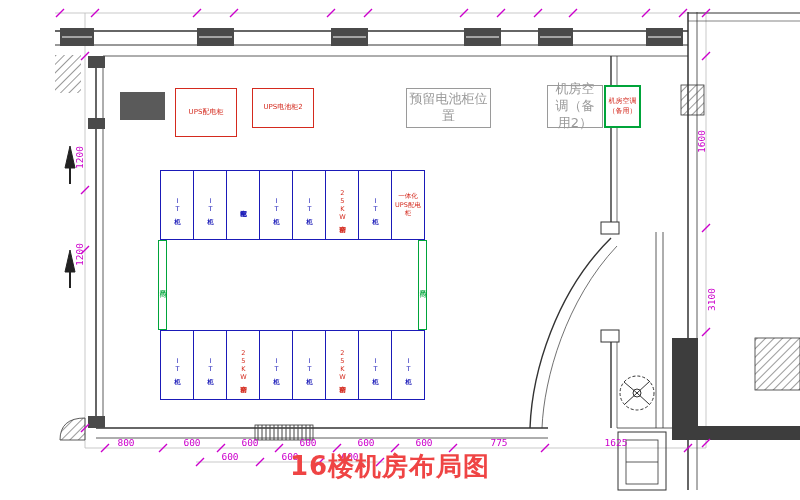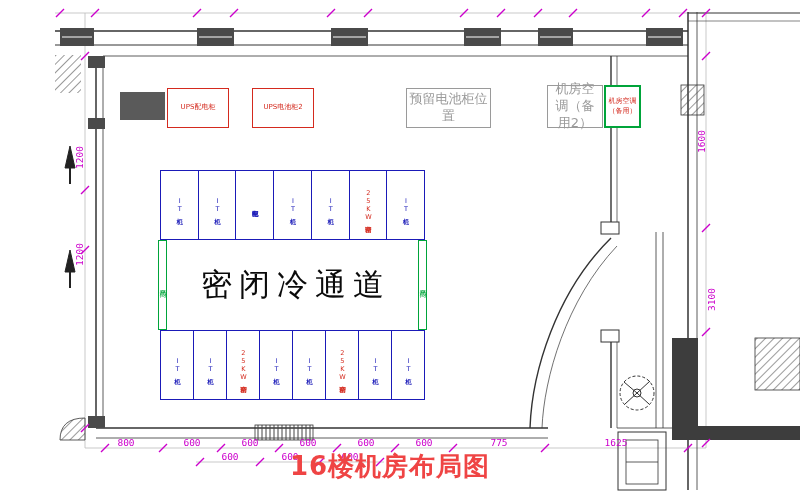--- a/index.html
+++ b/index.html
@@ -149,21 +149,21 @@
       <line x1="70" y1="272" x2="70" y2="288" stroke-width="2"></line>
     </g>
 
     <path stroke="#cc00cc" stroke-width="1.4" fill="none" d="M56 17 L64 9 M91 17 L99 9 M193 17 L201 9 M230 17 L238 9 M327 17 L335 9 M364 17 L372 9 M460 17 L468 9 M497 17 L505 9 M534 17 L542 9 M569 17 L577 9 M642 17 L650 9 M679 17 L687 9
          M101 452 L109 444 M159 452 L167 444 M217 452 L225 444 M275 452 L283 444 M333 452 L341 444 M391 452 L399 444 M449 452 L457 444 M541 452 L549 444 M684 452 L692 444
          M196 466 L204 458 M256 466 L264 458 M316 466 L324 458 M376 466 L384 458
          M81 60 L89 52 M81 194 L89 186 M81 254 L89 246 M81 432 L89 424
          M702 17 L710 9 M702 60 L710 52 M702 232 L710 224 M702 336 L710 328 M702 447 L710 439"></path>
   </svg>
 
-  <div class="equip red" style="left:167px;top:88px;width:62px;height:40px">
+  <div class="equip red" style="left:175px;top:88px;width:62px;height:49px">
       <span>UPS配电柜</span>
     </div>
   <div class="equip red" style="left:252px;top:88px;width:62px;height:40px">
       <span>UPS电池柜2</span>
     </div>
   <div class="equip gray" style="left:406px;top:88px;width:85px;height:40px">
       <span>预留电池柜位置</span>
     </div>
   <div class="equip gray" style="left:547px;top:85px;width:56px;height:43px">
       <span>机房空调（备用2）</span>
@@ -187,25 +187,25 @@
       </div>
     <div class="cab-cell">
         <span class="vtext">IT机柜</span>
       </div>
     <div class="cab-cell">
         <span class="vtext red">25KW精密空调</span>
       </div>
     <div class="cab-cell">
         <span class="vtext">IT机柜</span>
       </div>
-  </div>
-
-  <div class="aisle">
-    <span class="aisle-label">密闭冷通道</span>
-  </div>
+    <div class="cab-cell">
+        <span class="htext">一体化UPS配电柜</span>
+      </div>
+  </div>
+
   <div class="door-strip" style="left:158px">
     <span class="vtext">平移门</span>
   </div>
   <div class="door-strip" style="left:418px">
     <span class="vtext">平移门</span>
   </div>
 
   <div class="cab-row" style="left:160px;top:330px;width:265px;height:70px">
     <div class="cab-cell">
         <span class="vtext">IT机柜</span>

